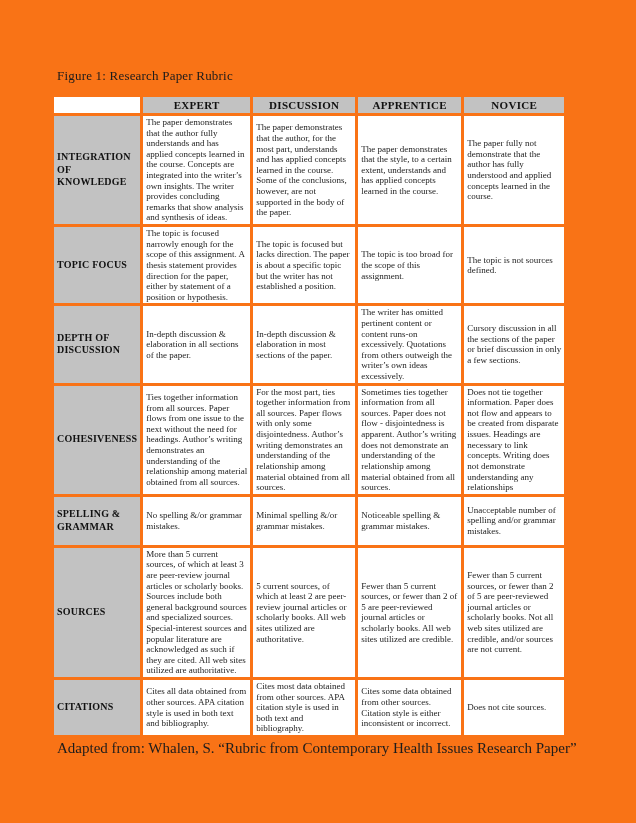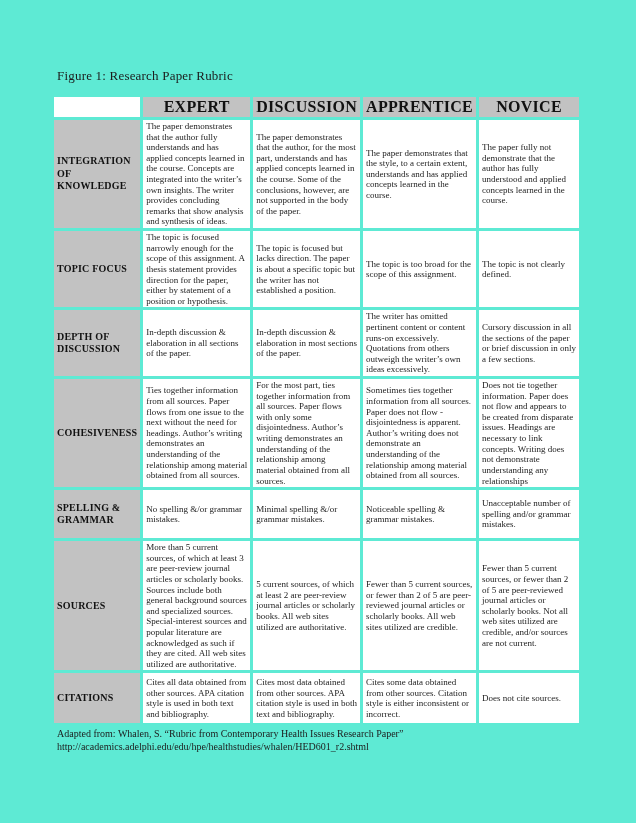--- a/index.html
+++ b/index.html
@@ -11,21 +11,21 @@
     width: 636px;
     height: 823px;
     font-family: "Liberation Serif", "DejaVu Serif", serif;
     color: var(--text, #1c1c1c);
     overflow: hidden;
   }
   .page {
     position: relative;
     width: 636px;
     height: 823px;
-    background: #5eead4;
+    background: #f97316;
     box-sizing: border-box;
     padding: 68px 0 0 54px;
   }
   .figure-title {
     font-size: 13px;
     margin: 0 0 10px 3px;
     letter-spacing: 0.2px;
   }
   table.rubric {
     border-collapse: separate;
@@ -41,21 +41,21 @@
   col.c-expert  { width: 107px; }
   col.c-prof    { width: 102px; }
   col.c-appr    { width: 103px; }
   col.c-novice  { width: 100px; }
   th.corner {
     background: #ffffff;
   }
   th.colhead {
     background: var(--header-cell-gray, #c2c2c2);
     font-weight: bold;
-    font-size: 16px;
+    font-size: 11px;
     text-align: center;
     height: 14px;
     letter-spacing: 0.3px;
     color: #111111;
   }
   th.rowlabel {
     background: var(--header-cell-gray, #c2c2c2);
     font-weight: bold;
     font-size: 10px;
     text-align: left;
@@ -74,21 +74,21 @@
   }
   tr.r0 { height: 94px; }
   tr.r1 { height: 76px; }
   tr.r2 { height: 62px; }
   tr.r3 { height: 106px; }
   tr.r4 { height: 48px; }
   tr.r5 { height: 118px; }
   tr.r6 { height: 50px; }
   .footer {
     margin: 1px 0 0 3px;
-    font-size: 10px;
+    font-size: 15px;
     line-height: 1.3;
   }
 </style>
 </head>
 <body>
 
 <div class="page">
 
   <div class="figure-title">Figure 1: Research Paper Rubric</div>
 
@@ -115,21 +115,21 @@
         <td class="cell">The paper demonstrates that the author fully understands and has applied concepts learned in the course. Concepts are integrated into the writer’s own insights. The writer provides concluding remarks that show analysis and synthesis of ideas.</td>
         <td class="cell">The paper demonstrates that the author, for the most part, understands and has applied concepts learned in the course. Some of the conclusions, however, are not supported in the body of the paper.</td>
         <td class="cell">The paper demonstrates that the style, to a certain extent, understands and has applied concepts learned in the course.</td>
         <td class="cell">The paper fully not demonstrate that the author has fully understood and applied concepts learned in the course.</td>
       </tr>
       <tr class="r1">
         <th class="rowlabel">TOPIC FOCUS</th>
         <td class="cell">The topic is focused narrowly enough for the scope of this assignment. A thesis statement provides direction for the paper, either by statement of a position or hypothesis.</td>
         <td class="cell">The topic is focused but lacks direction. The paper is about a specific topic but the writer has not established a position.</td>
         <td class="cell">The topic is too broad for the scope of this assignment.</td>
-        <td class="cell">The topic is not clearly defined.</td>
+        <td class="cell">The topic is not sources defined.</td>
       </tr>
       <tr class="r2">
         <th class="rowlabel">DEPTH OF DISCUSSION</th>
         <td class="cell">In-depth discussion &amp; elaboration in all sections of the paper.</td>
         <td class="cell">In-depth discussion &amp; elaboration in most sections of the paper.</td>
         <td class="cell">The writer has omitted pertinent content or content runs-on excessively. Quotations from others outweigh the writer’s own ideas excessively.</td>
         <td class="cell">Cursory discussion in all the sections of the paper or brief discussion in only a few sections.</td>
       </tr>
       <tr class="r3">
         <th class="rowlabel">COHESIVENESS</th>
@@ -157,16 +157,15 @@
         <td class="cell">Cites all data obtained from other sources. APA citation style is used in both text and bibliography.</td>
         <td class="cell">Cites most data obtained from other sources. APA citation style is used in both text and bibliography.</td>
         <td class="cell">Cites some data obtained from other sources. Citation style is either inconsistent or incorrect.</td>
         <td class="cell">Does not cite sources.</td>
       </tr>
     </tbody>
   </table>
 
   <div class="footer">
     <div>Adapted from: Whalen, S. “Rubric from Contemporary Health Issues Research Paper”</div>
-    <div>http://academics.adelphi.edu/edu/hpe/healthstudies/whalen/HED601_r2.shtml</div>
   </div>
 
 </div>
 
 </body></html>

